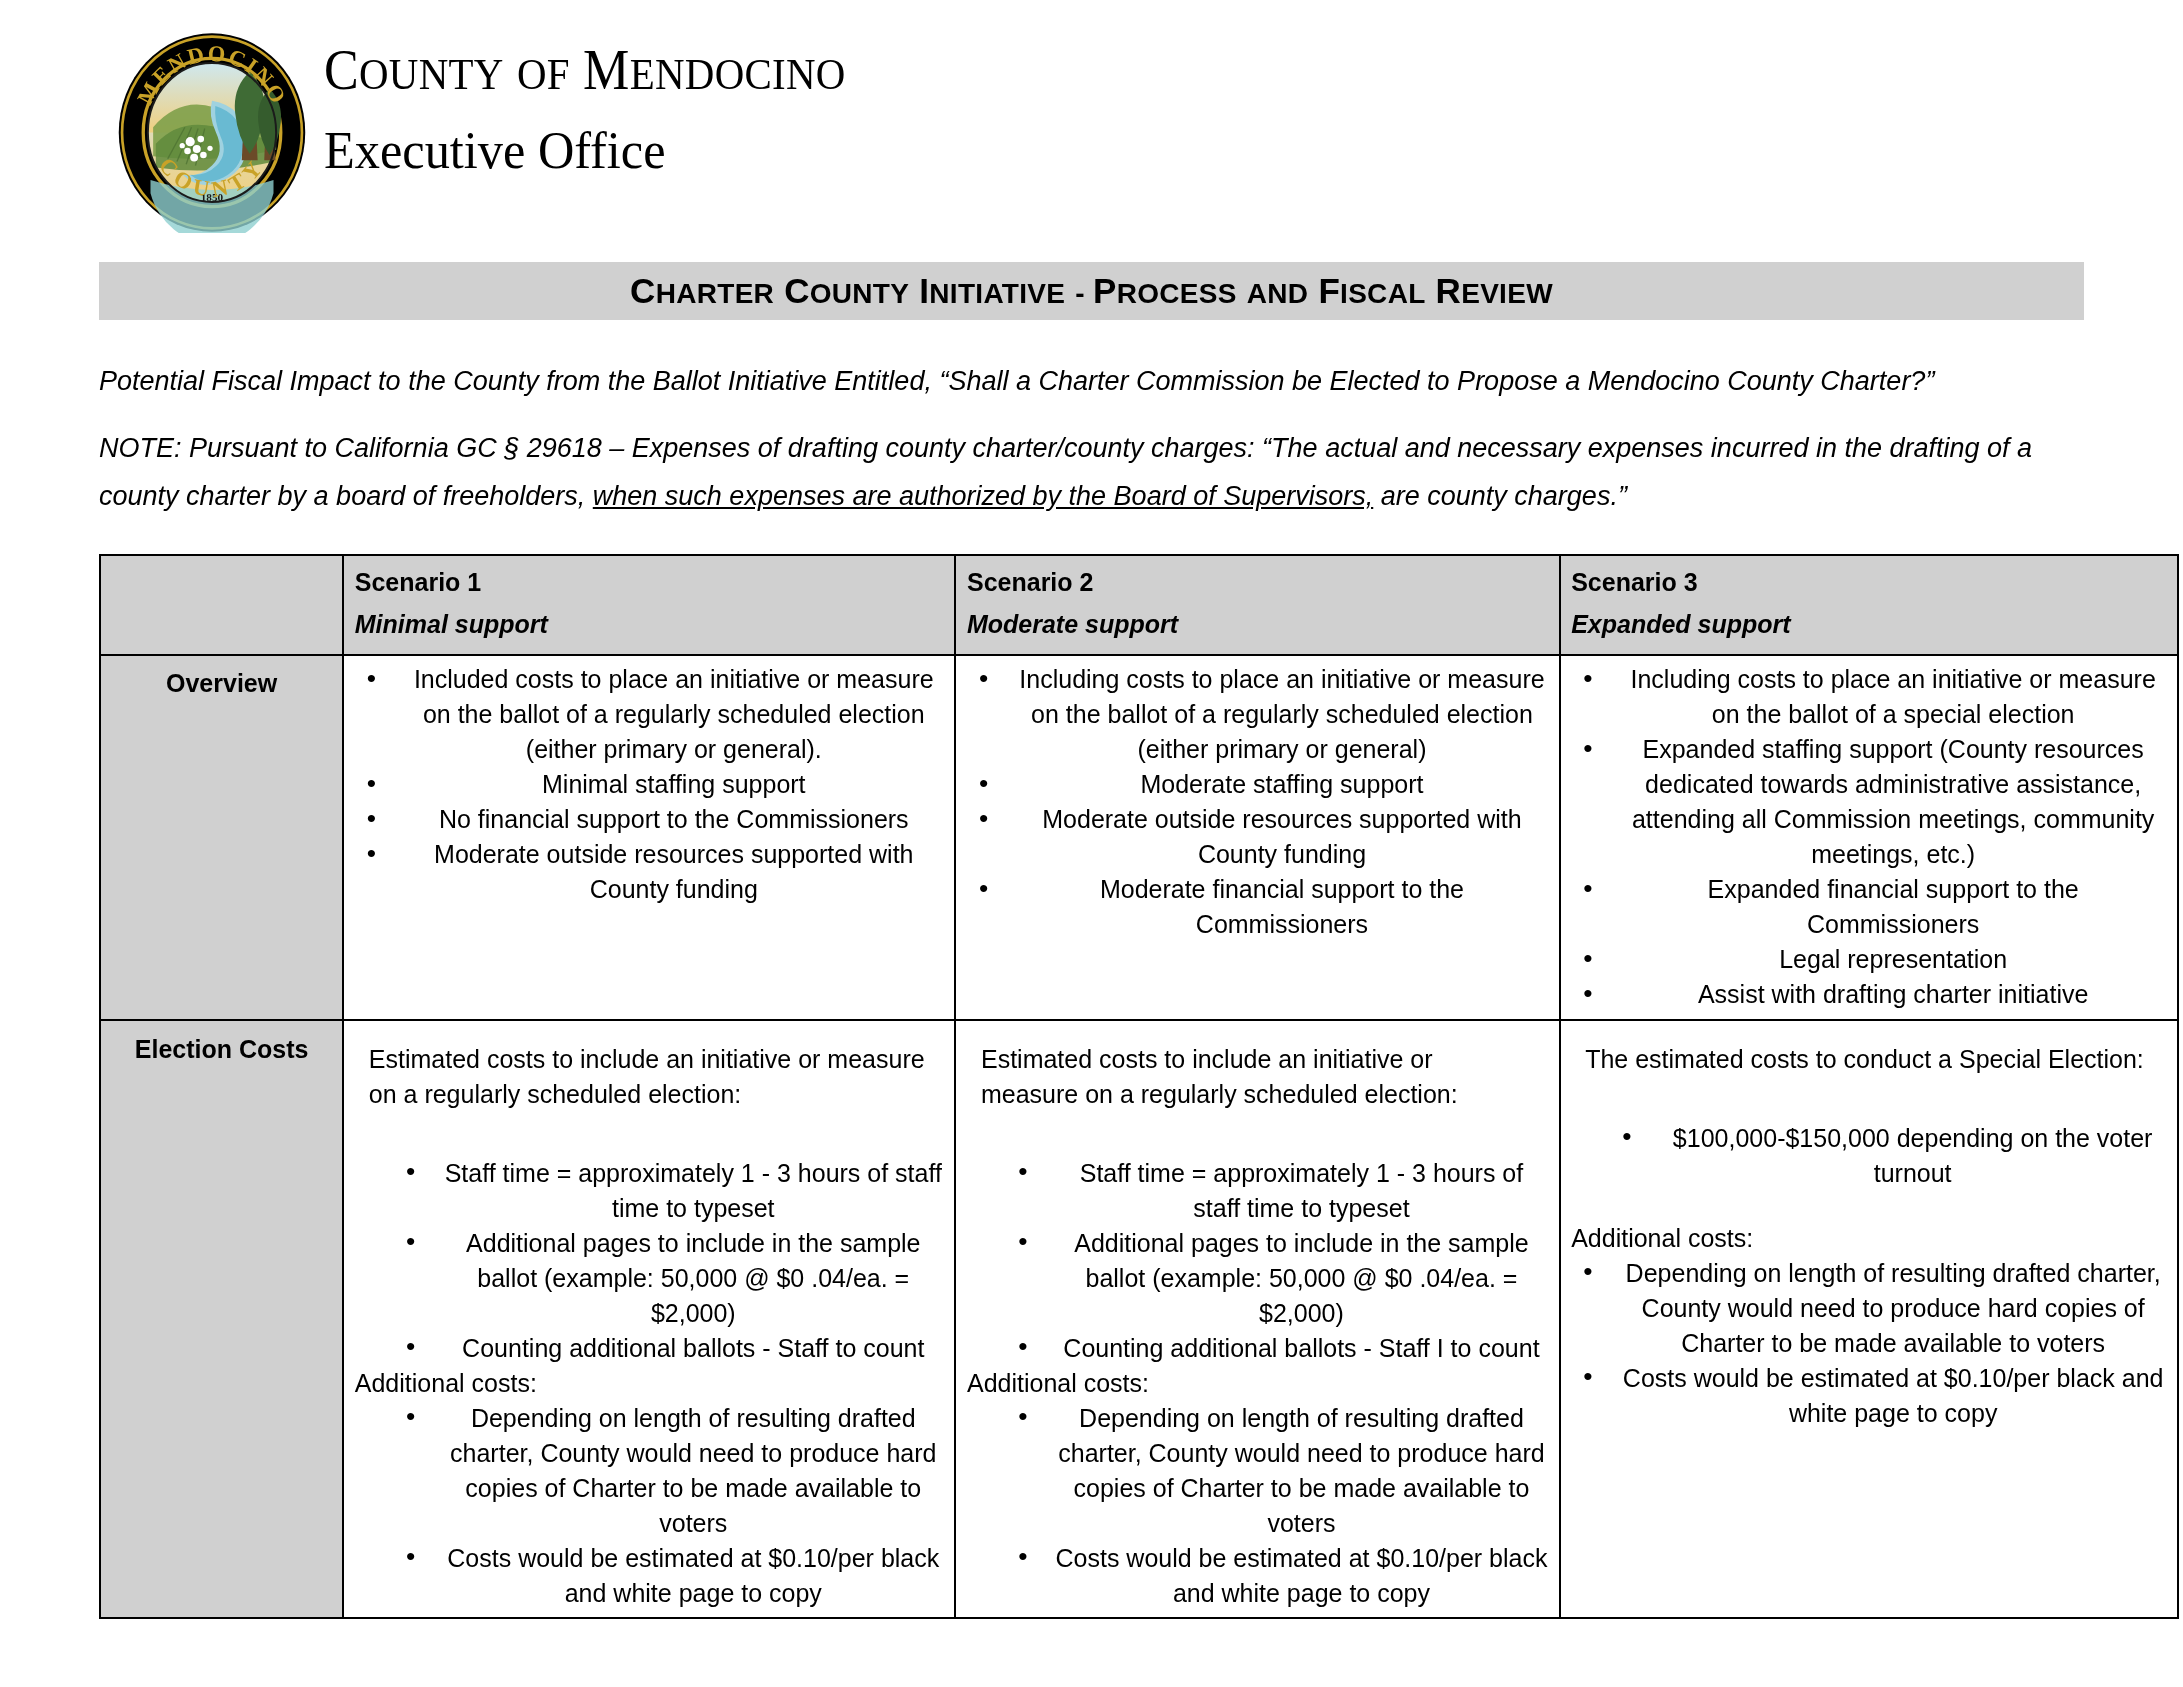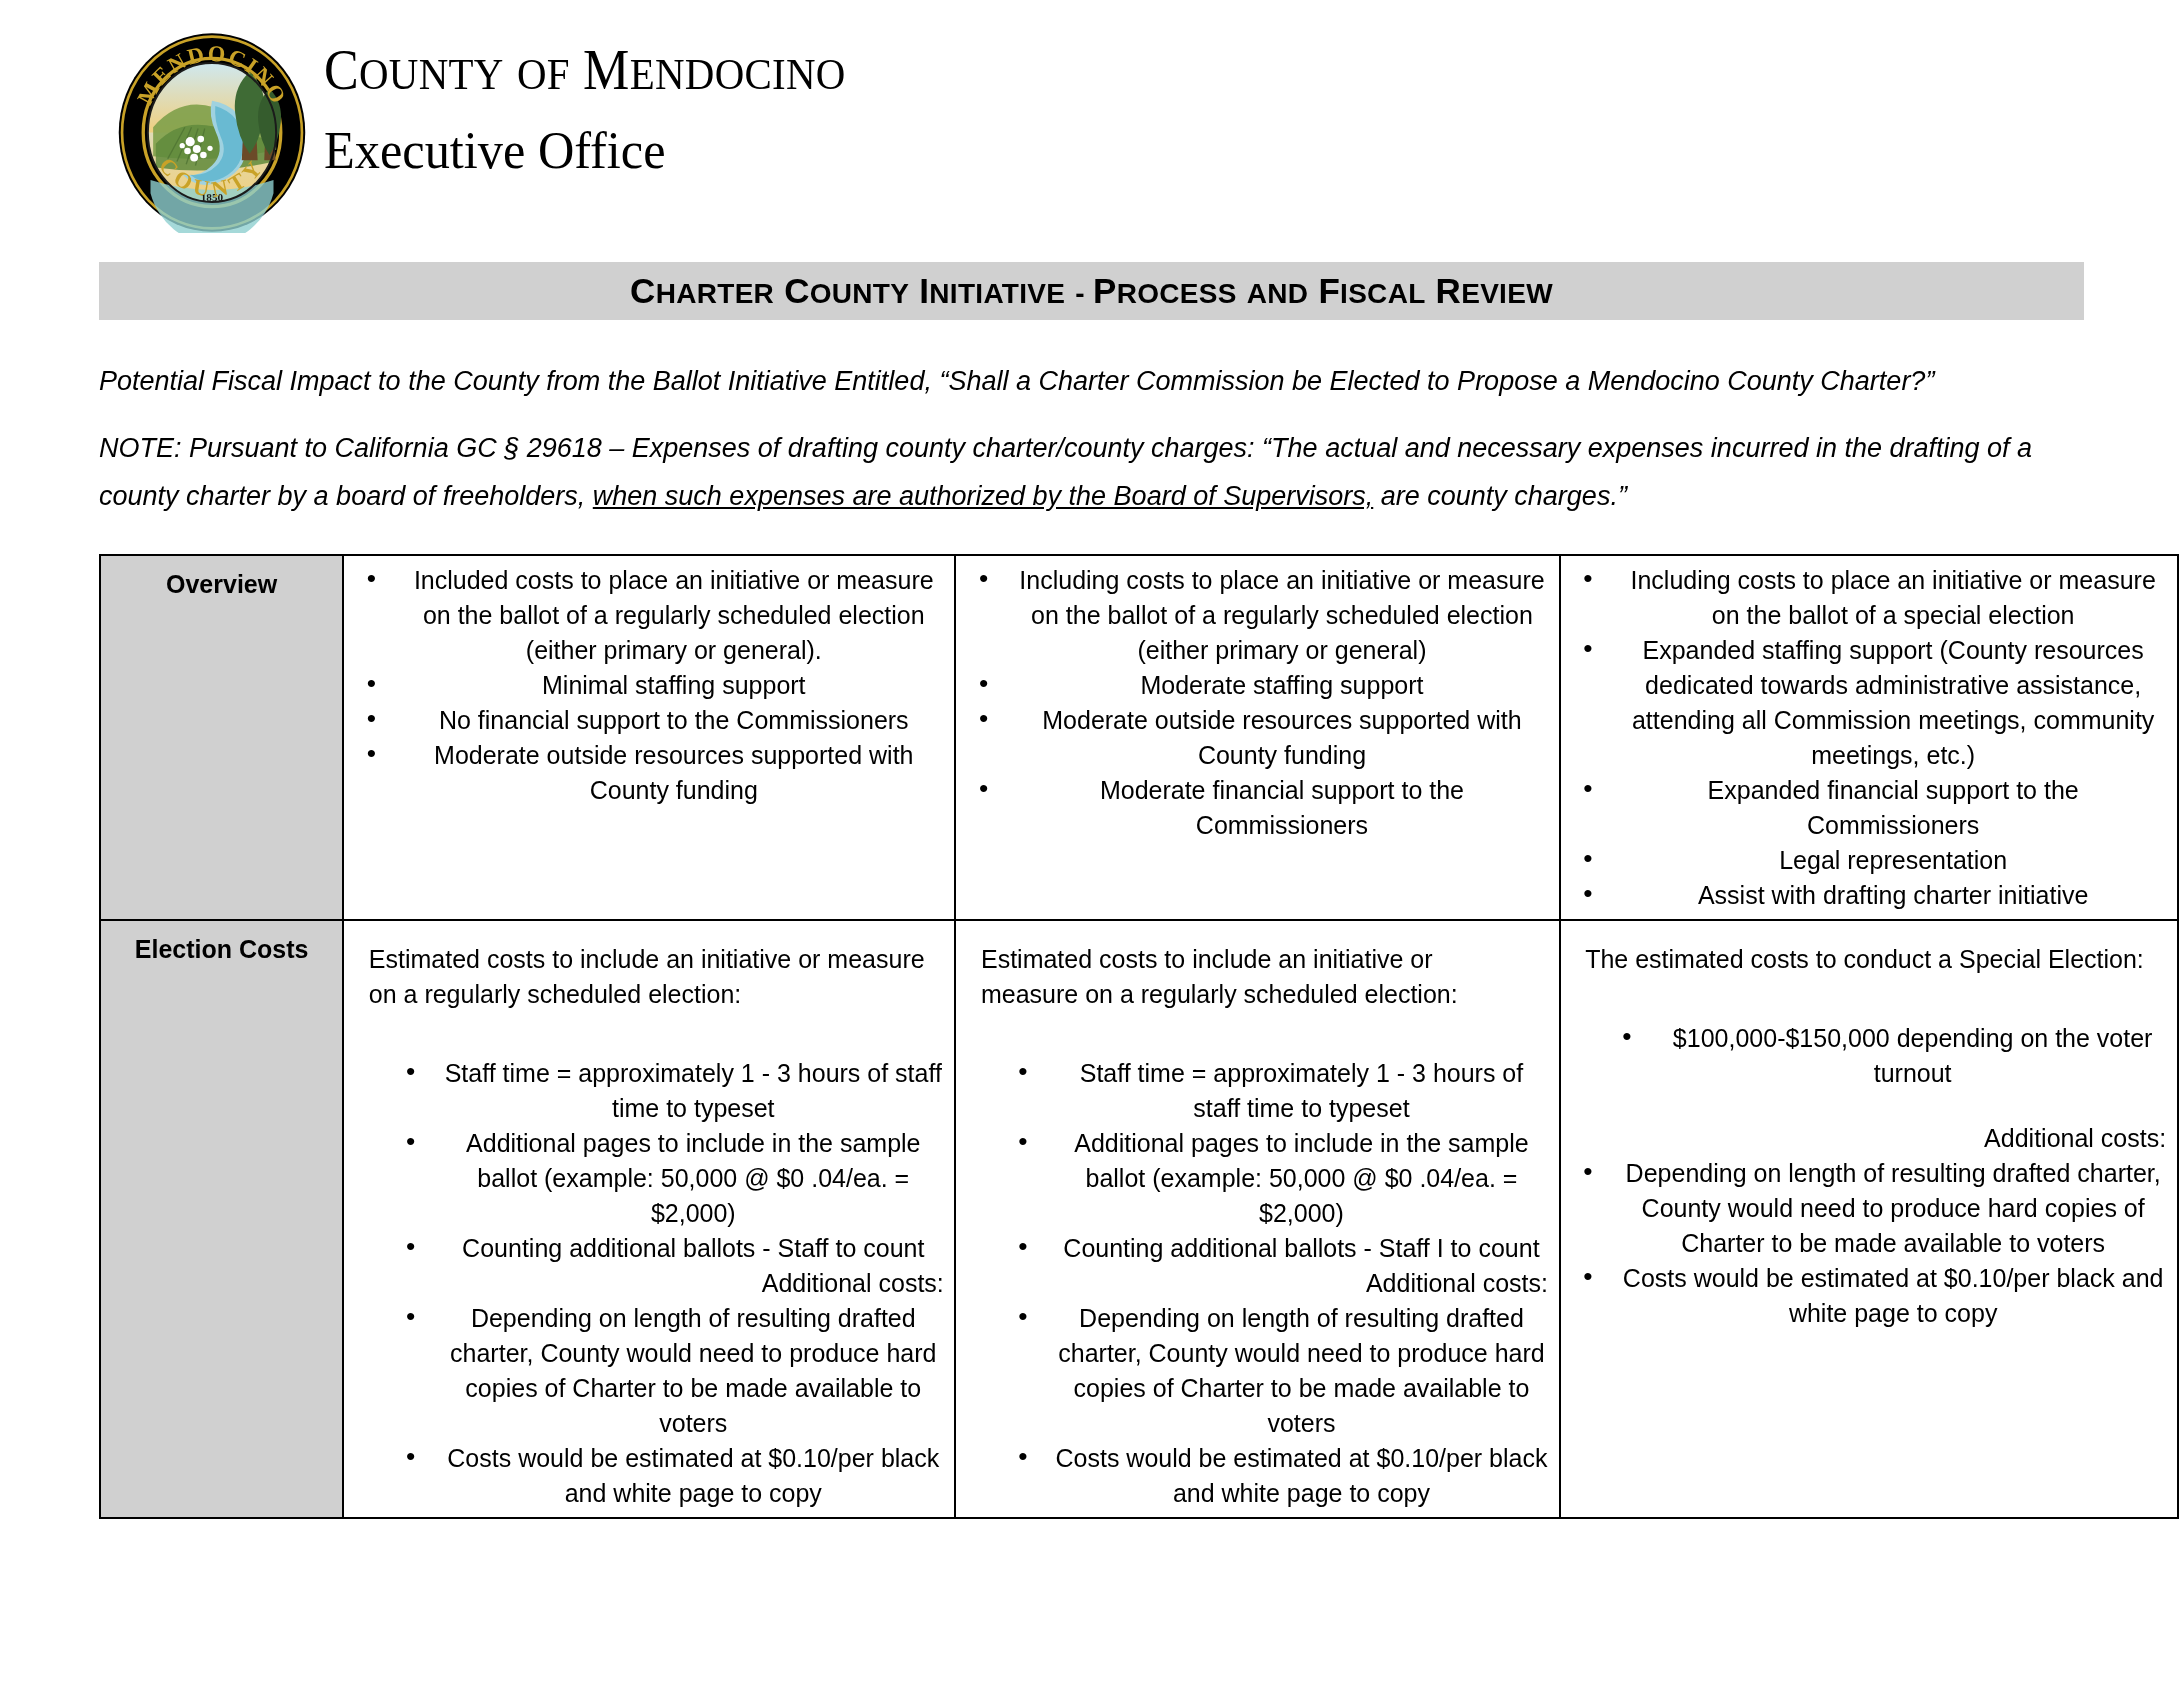--- a/index.html
+++ b/index.html
@@ -87,21 +87,21 @@
     content:"\2022";position:absolute;left:12px;top:-1.3px;font-size:26.5px;line-height:35px;
   }
   ul.b.indent{margin-left:38px;}
   ul.b.indent li{padding-left:50px;}
   ul.b.indent li::before{left:13.2px;}
 
   .just{text-align:justify;}
   .just li{text-align:justify;}
   .lead{margin:14px;}
   .gap{height:30px;}
-  .addl{margin:0;text-align:right;}
+  .addl{margin:0;}
 
   
   .footer{
     position:absolute;left:99px;top:1567px;width:1988px;
     display:flex;justify-content:space-between;align-items:flex-start;
     font-size:27px;line-height:34px;
   }
   .footer .f-mid{margin-left:-40px;}
 </style>
 </head>
@@ -189,20 +189,35 @@
     </div>
   </div>
 
   <div class="intro">
     <p class="p1">Potential Fiscal Impact to the County from the Ballot Initiative Entitled, “Shall a Charter Commission be Elected to Propose a Mendocino County Charter?”</p>
     <p class="p2"><span>NOTE:  Pursuant to California GC § 29618 – Expenses of drafting county charter/county charges:  “The actual and necessary expenses incurred in the drafting of a county charter by a board of freeholders, </span><span class="u">when such expenses are authorized by the Board of Supervisors,</span><span> are county charges.”</span></p>
   </div>
 
   <table class="tbl">
     <tbody>
+        <tr class="hdr">
+      <td class="c-lbl"></td>
+      <td class="c-s1">
+        <div class="sc-name">Scenario 1</div>
+        <div class="sc-sub">Minimal support</div>
+      </td>
+      <td class="c-s2">
+        <div class="sc-name">Scenario 2</div>
+        <div class="sc-sub">Moderate support</div>
+      </td>
+      <td class="c-s3">
+        <div class="sc-name">Scenario 3</div>
+        <div class="sc-sub">Expanded support</div>
+      </td>
+    </tr>
 
     <tr>
       <td class="c-lbl">
         <span class="lbl-txt">Overview</span>
       </td>
       <td class="c-s1">
         <ul class="b">
           <li>Included costs to place an initiative or measure on the ballot of a regularly scheduled election (either primary or general).</li>
           <li>Minimal staffing support</li>
           <li>No financial support to the Commissioners</li>

